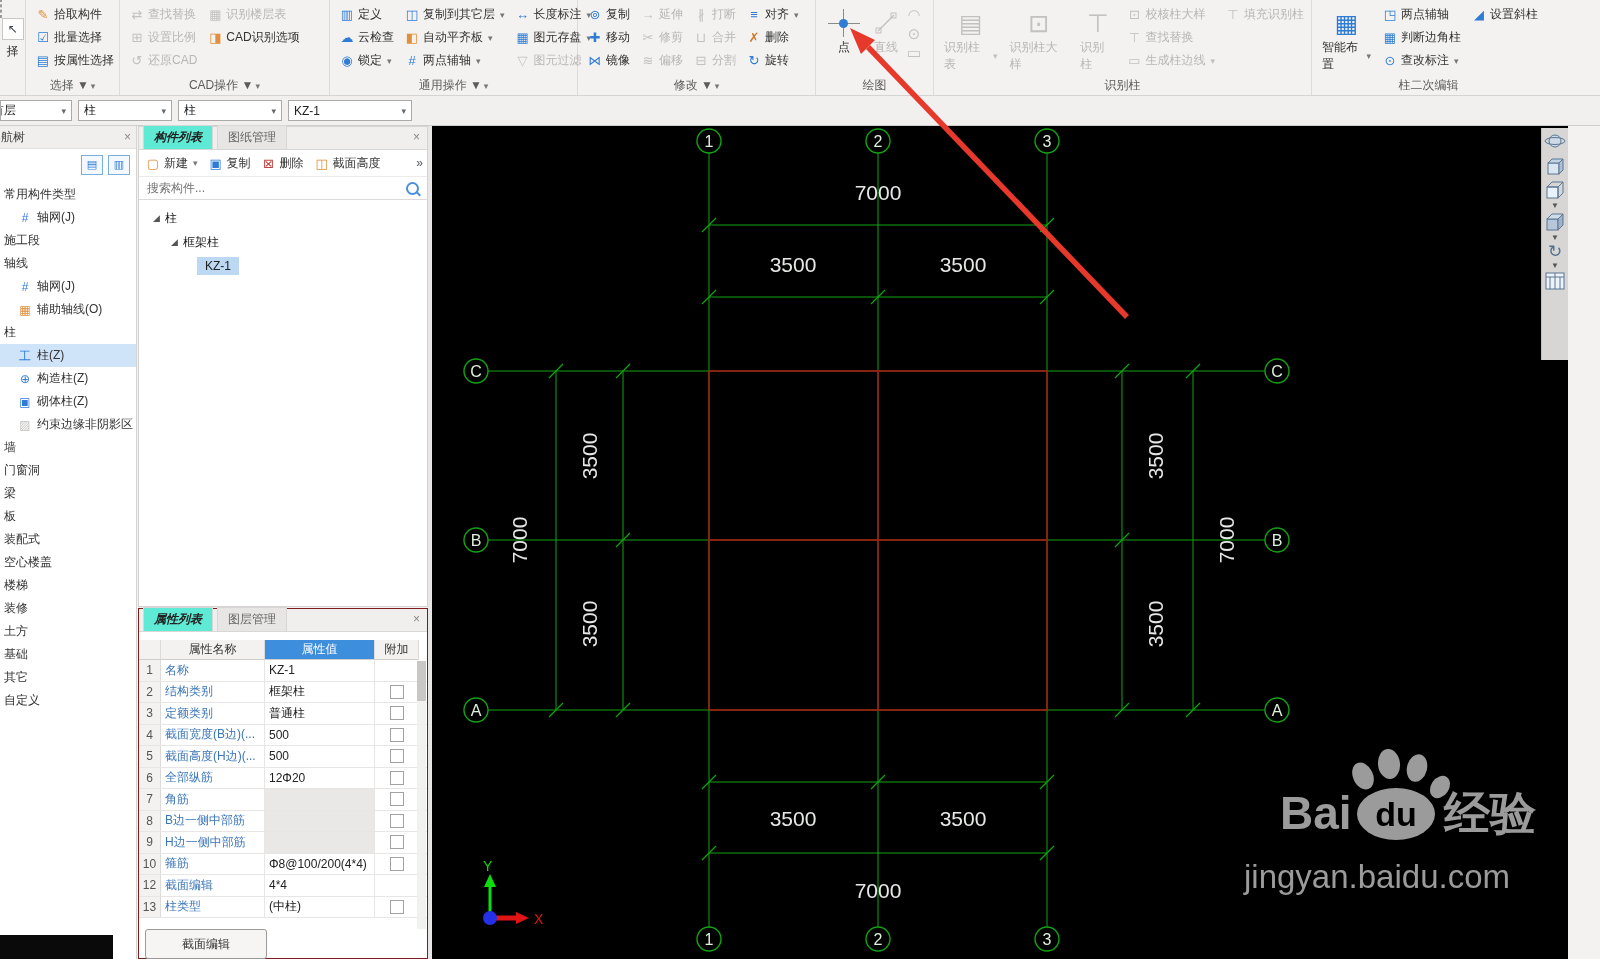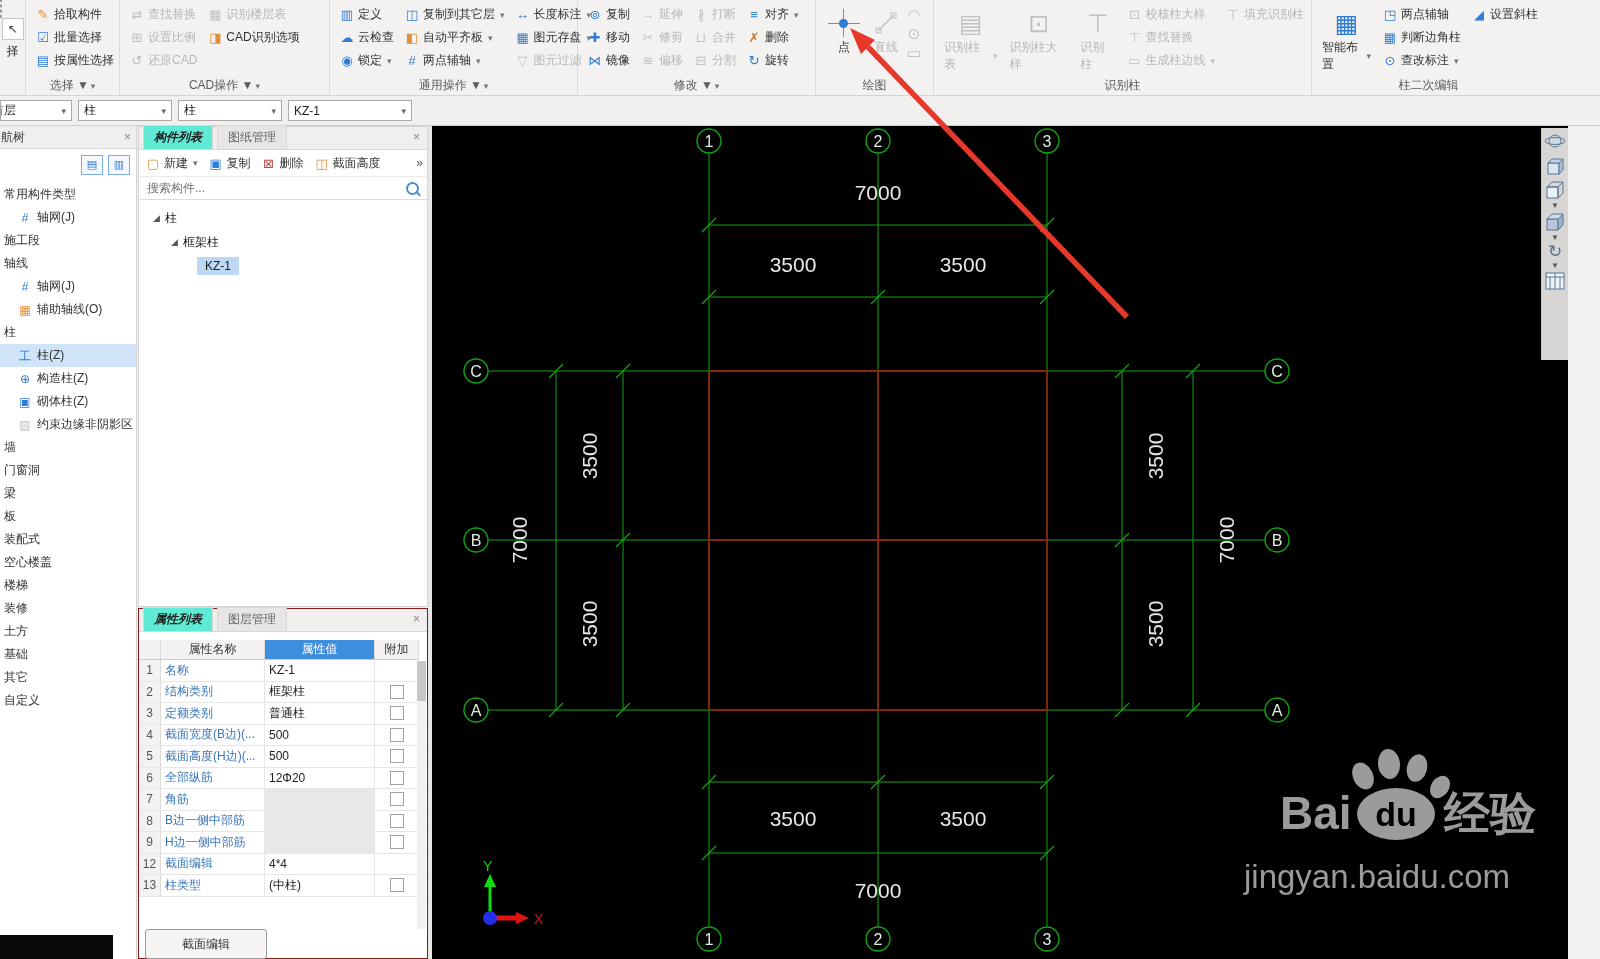--- a/index.html
+++ b/index.html
@@ -575,20 +575,28 @@
         <span class="pname">B边一侧中部筋</span>
         <span class="pval gy"></span>
         <span class="pcb">
           <span class="cb"></span>
         </span>
       </div>
     <div class="prow">
         <span class="pn">9</span>
         <span class="pname">H边一侧中部筋</span>
         <span class="pval gy"></span>
+        <span class="pcb">
+          <span class="cb"></span>
+        </span>
+      </div>
+    <div class="prow">
+        <span class="pn">10</span>
+        <span class="pname">箍筋</span>
+        <span class="pval">Φ8@100/200(4*4)</span>
         <span class="pcb">
           <span class="cb"></span>
         </span>
       </div>
     <div class="prow">
         <span class="pn">12</span>
         <span class="pname">截面编辑</span>
         <span class="pval">4*4</span>
         <span class="pcb"></span>
       </div>

